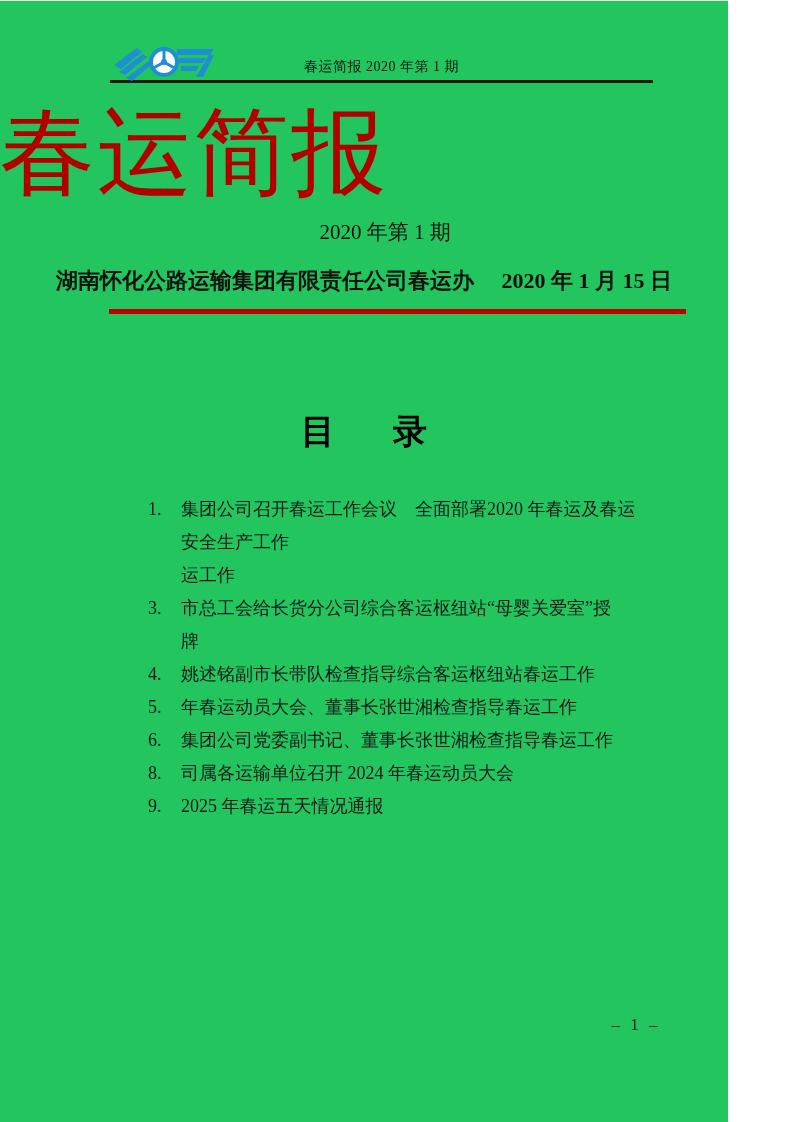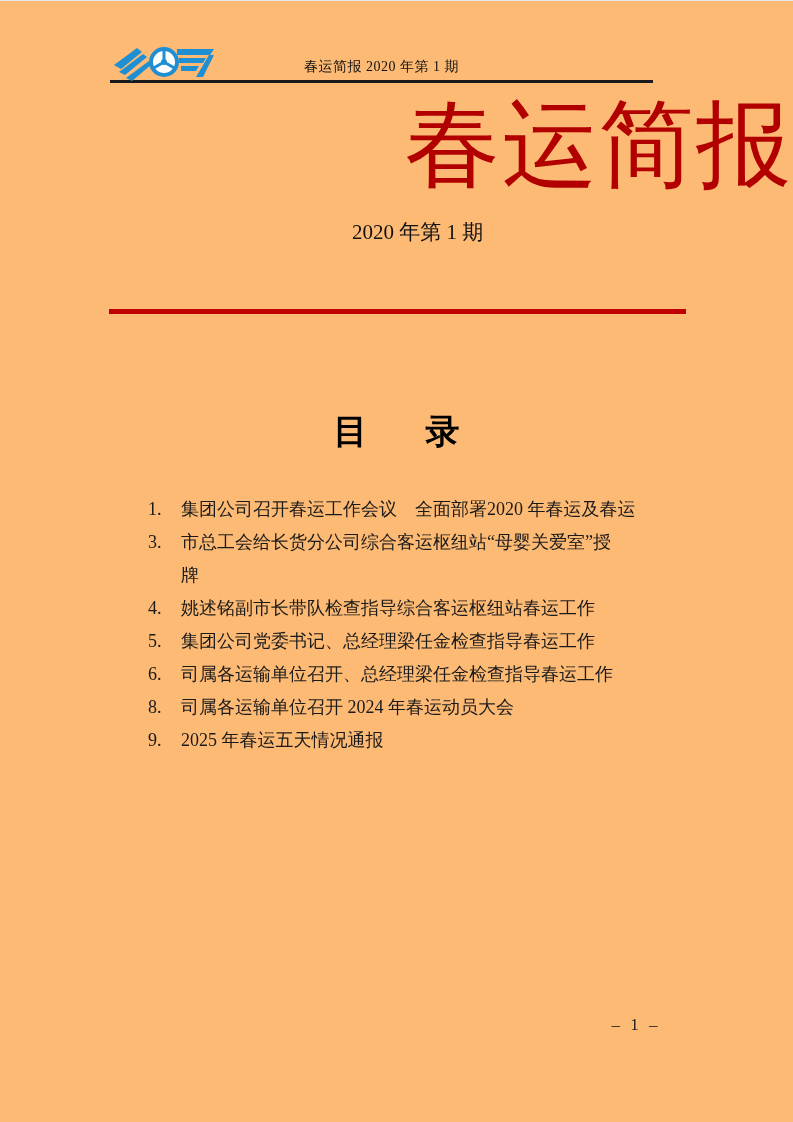--- a/index.html
+++ b/index.html
@@ -1,20 +1,20 @@
 <!DOCTYPE html>
 <html><head>
 <meta charset="utf-8">
 <style>
   html, body { margin: 0; padding: 0; background: #ffffff; }
   .page {
     position: relative;
-    width: 793px;
+    width: 728px;
     height: 1122px;
-    background: #fdba74;
+    background: #22c55e;
     overflow: hidden;
     font-family: "Liberation Serif", "DejaVu Serif", serif;
     color: #1a1a1a;
     border-top: 1px solid #e8e8e8;
   }
 
   
   .header {
     position: absolute;
     left: 110px;
@@ -37,24 +37,24 @@
     bottom: 4px;
     text-align: center;
     font-size: 14px;
     letter-spacing: 0.5px;
     color: #111;
   }
 
   
   .main-title {
     position: absolute;
-    top: 90px;
-    left: 0;
-    width: 100%;
-    text-align: right;
+    top: 98px;
+    left: 0;
+    width: 100%;
+    text-align: left;
     font-size: 95px;
     line-height: 1.15;
     font-weight: 400;
     color: #B20000;
     letter-spacing: 2px;
     white-space: nowrap;
   }
   .issue-line {
     position: absolute;
     top: 217px;
@@ -156,50 +156,57 @@
         <path d="M66,14 L93,14 L90,19 L66,19 Z"></path>
         <path d="M68,22 L86,22 L83,27 L68,27 Z"></path>
         <path d="M96,11 L101,11 L90,33 L83,33 Z"></path>
       </g>
     </svg>
     <div class="header-text">春运简报 2020 年第 1 期</div>
   </div>
 
   <div class="main-title">春运简报</div>
   <div class="issue-line">2020 年第 1 期</div>
+  <div class="publisher-line">湖南怀化公路运输集团有限责任公司春运办　 2020 年 1 月 15 日</div>
   <div class="red-rule"></div>
 
   <div class="toc-heading">
     <span>目</span>
     <span>录</span>
   </div>
 
   <div class="toc">
     <div class="toc-line">
       <span class="toc-num">1.</span><span>集团公司召开春运工作会议　全面部署2020 年春运及春运</span>
     </div>
-
+    <div class="toc-line cont">
+      <span>安全生产工作</span>
+    </div>
+
+    <div class="toc-line cont">
+      <span>运工作</span>
+    </div>
 
     <div class="toc-line">
       <span class="toc-num">3.</span><span>市总工会给长货分公司综合客运枢纽站“母婴关爱室”授</span>
     </div>
     <div class="toc-line cont">
       <span>牌</span>
     </div>
 
     <div class="toc-line">
       <span class="toc-num">4.</span><span>姚述铭副市长带队检查指导综合客运枢纽站春运工作</span>
     </div>
 
     <div class="toc-line">
-      <span class="toc-num">5.</span><span>集团公司党委书记、总经理梁任金检查指导春运工作</span>
-    </div>
-
-    <div class="toc-line">
-      <span class="toc-num">6.</span><span>司属各运输单位召开、总经理梁任金检查指导春运工作</span>
+      <span class="toc-num">5.</span><span>年春运动员大会、董事长张世湘检查指导春运工作</span>
+    </div>
+
+    <div class="toc-line">
+      <span class="toc-num">6.</span><span>集团公司党委副书记、董事长张世湘检查指导春运工作</span>
     </div>
 
 
     <div class="toc-line">
       <span class="toc-num">8.</span><span>司属各运输单位召开 2024 年春运动员大会</span>
     </div>
 
     <div class="toc-line">
       <span class="toc-num">9.</span><span>2025 年春运五天情况通报</span>
     </div>

